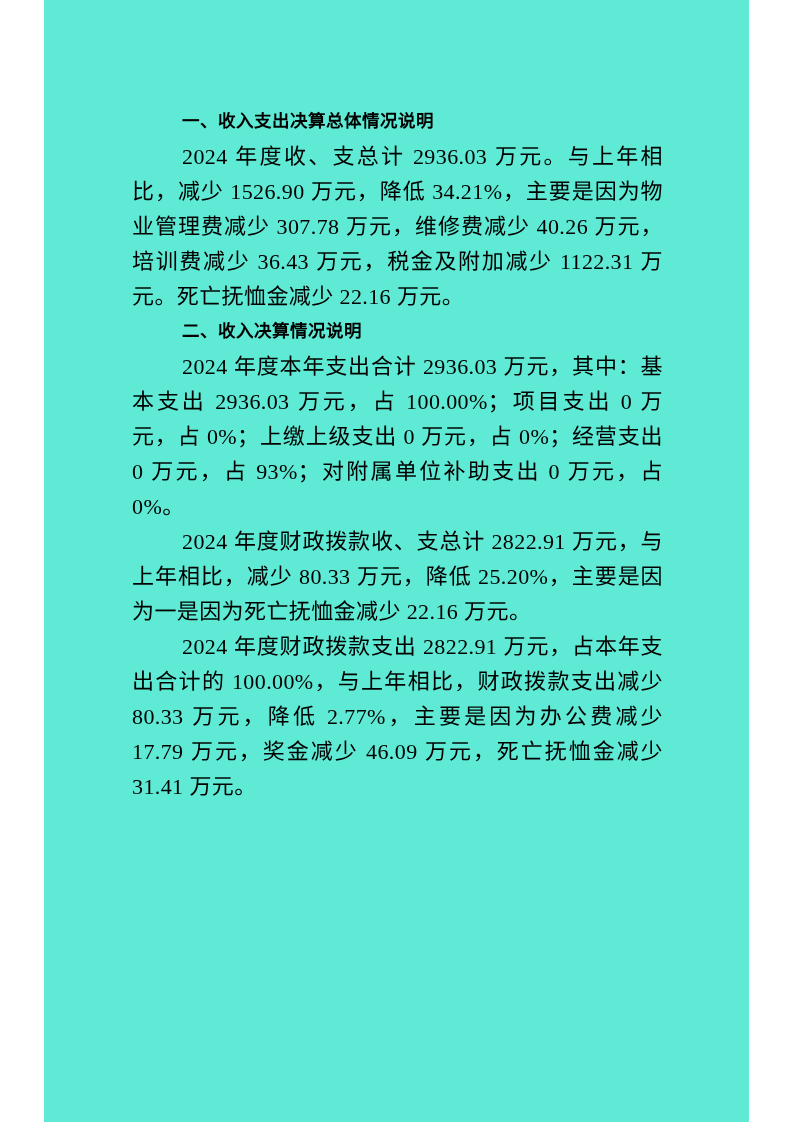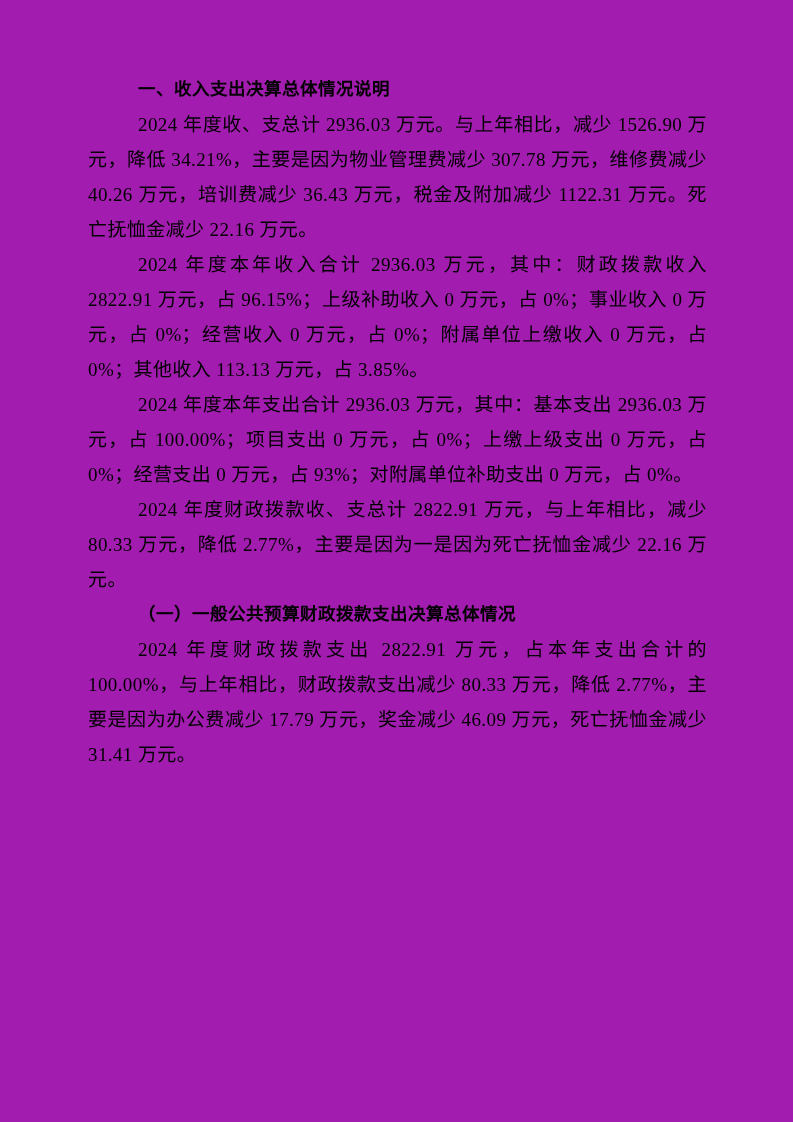--- a/index.html
+++ b/index.html
@@ -2,68 +2,67 @@
 <html lang="zh-CN"><head>
 <meta charset="utf-8">
 <style>
   html, body {
     margin: 0;
     padding: 0;
     background: #ffffff;
   }
   .page {
     position: relative;
-    width: 793px;
+    width: 705px;
     height: 1122px;
     margin: 0 auto;
-    background: #a21caf;
+    background: #5eead4;
     color: #000000;
     box-sizing: border-box;
-    padding: 72px 86px 0 88px;
+    padding: 104px 86px 0 88px;
     overflow: hidden;
   }
   .sec-heading {
     font-family: "Liberation Sans", "DejaVu Sans", sans-serif;
     font-weight: bold;
     font-size: 17.5px;
     line-height: 35px;
     margin: 0;
     text-indent: 50px;
     letter-spacing: 0.5px;
     white-space: nowrap;
   }
   .body-para {
     font-family: "Liberation Serif", "DejaVu Serif", serif;
     font-weight: normal;
-    font-size: 19px;
+    font-size: 22px;
     line-height: 35px;
     margin: 0;
     text-align: justify;
     text-justify: inter-character;
     text-indent: 50px;
     letter-spacing: 0.4px;
   }
 </style>
 </head>
 <body>
 
 <main class="page">
 
   <h2 class="sec-heading">一、收入支出决算总体情况说明</h2>
 
   <p class="body-para">2024 年度收、支总计 2936.03 万元。与上年相比，减少 1526.90 万元，降低 34.21%，主要是因为物业管理费减少 307.78 万元，维修费减少 40.26 万元，培训费减少 36.43 万元，税金及附加减少 1122.31 万元。死亡抚恤金减少 22.16 万元。</p>
 
+  <h2 class="sec-heading">二、收入决算情况说明</h2>
 
-  <p class="body-para">2024 年度本年收入合计 2936.03 万元，其中：财政拨款收入 2822.91 万元，占 96.15%；上级补助收入 0 万元，占 0%；事业收入 0 万元，占 0%；经营收入 0 万元，占 0%；附属单位上缴收入 0 万元，占 0%；其他收入 113.13 万元，占 3.85%。</p>
 
 
   <p class="body-para">2024 年度本年支出合计 2936.03 万元，其中：基本支出 2936.03 万元，占 100.00%；项目支出 0 万元，占 0%；上缴上级支出 0 万元，占 0%；经营支出 0 万元，占 93%；对附属单位补助支出 0 万元，占 0%。</p>
 
 
-  <p class="body-para">2024 年度财政拨款收、支总计 2822.91 万元，与上年相比，减少 80.33 万元，降低 2.77%，主要是因为一是因为死亡抚恤金减少 22.16 万元。</p>
+  <p class="body-para">2024 年度财政拨款收、支总计 2822.91 万元，与上年相比，减少 80.33 万元，降低 25.20%，主要是因为一是因为死亡抚恤金减少 22.16 万元。</p>
 
 
-  <h3 class="sec-heading">（一）一般公共预算财政拨款支出决算总体情况</h3>
 
   <p class="body-para">2024 年度财政拨款支出 2822.91 万元，占本年支出合计的 100.00%，与上年相比，财政拨款支出减少 80.33 万元，降低 2.77%，主要是因为办公费减少 17.79 万元，奖金减少 46.09 万元，死亡抚恤金减少 31.41 万元。</p>
 
 
 </main>
 
 </body></html>

